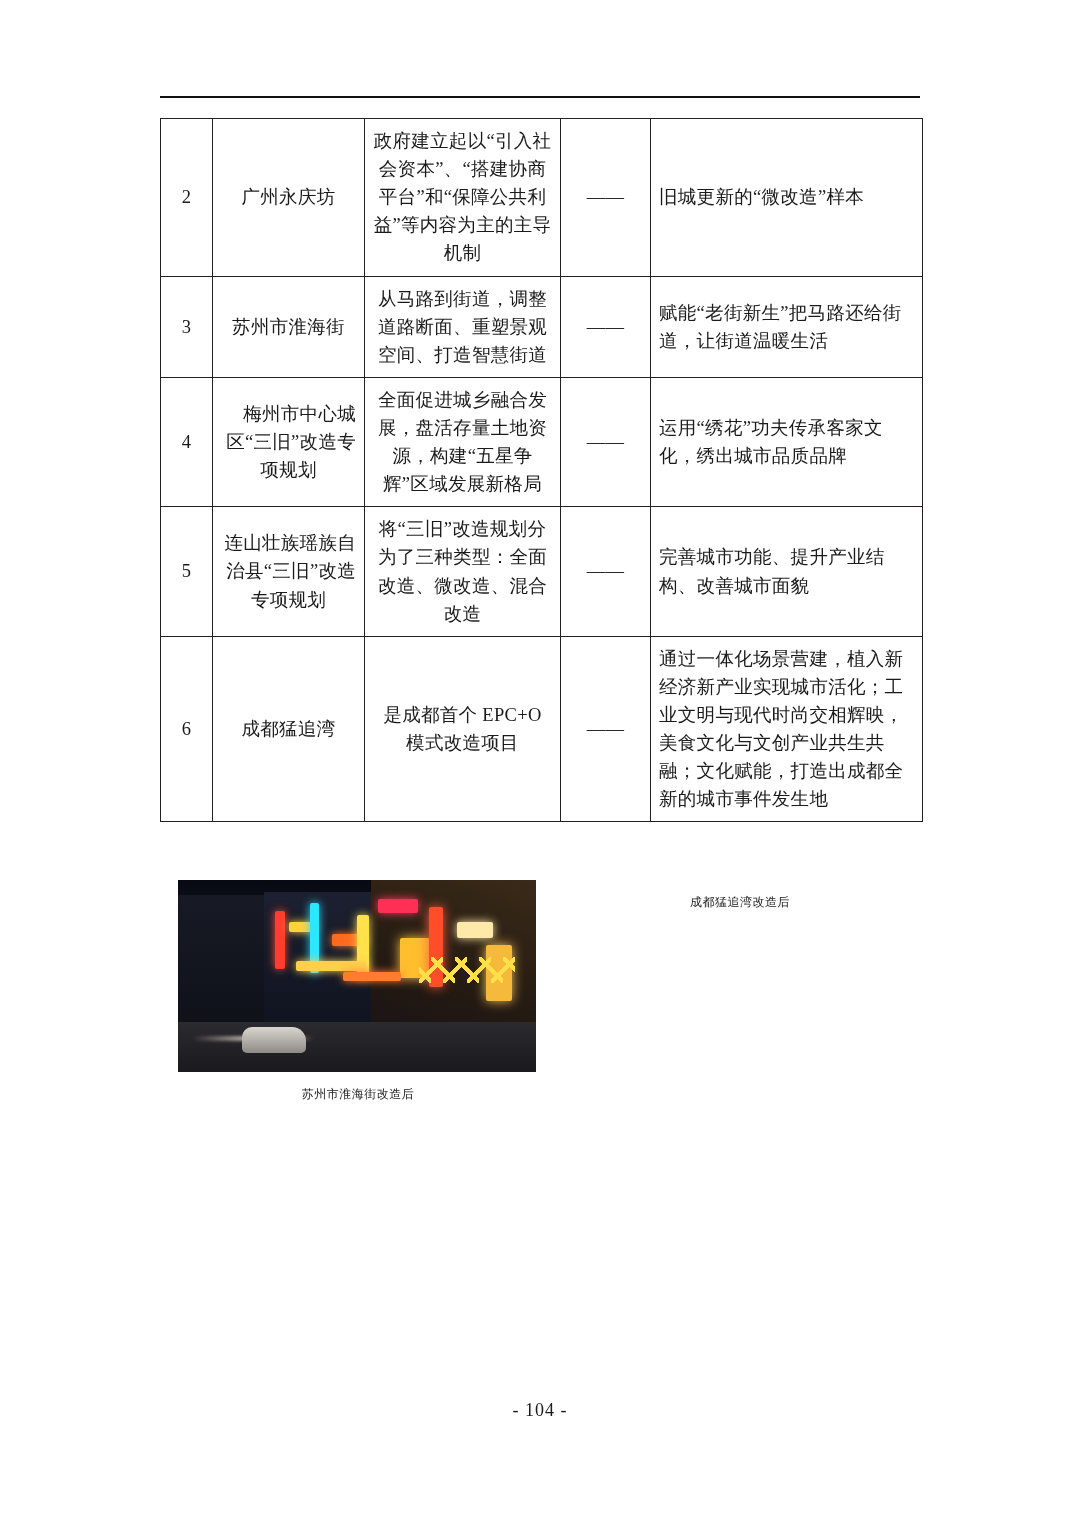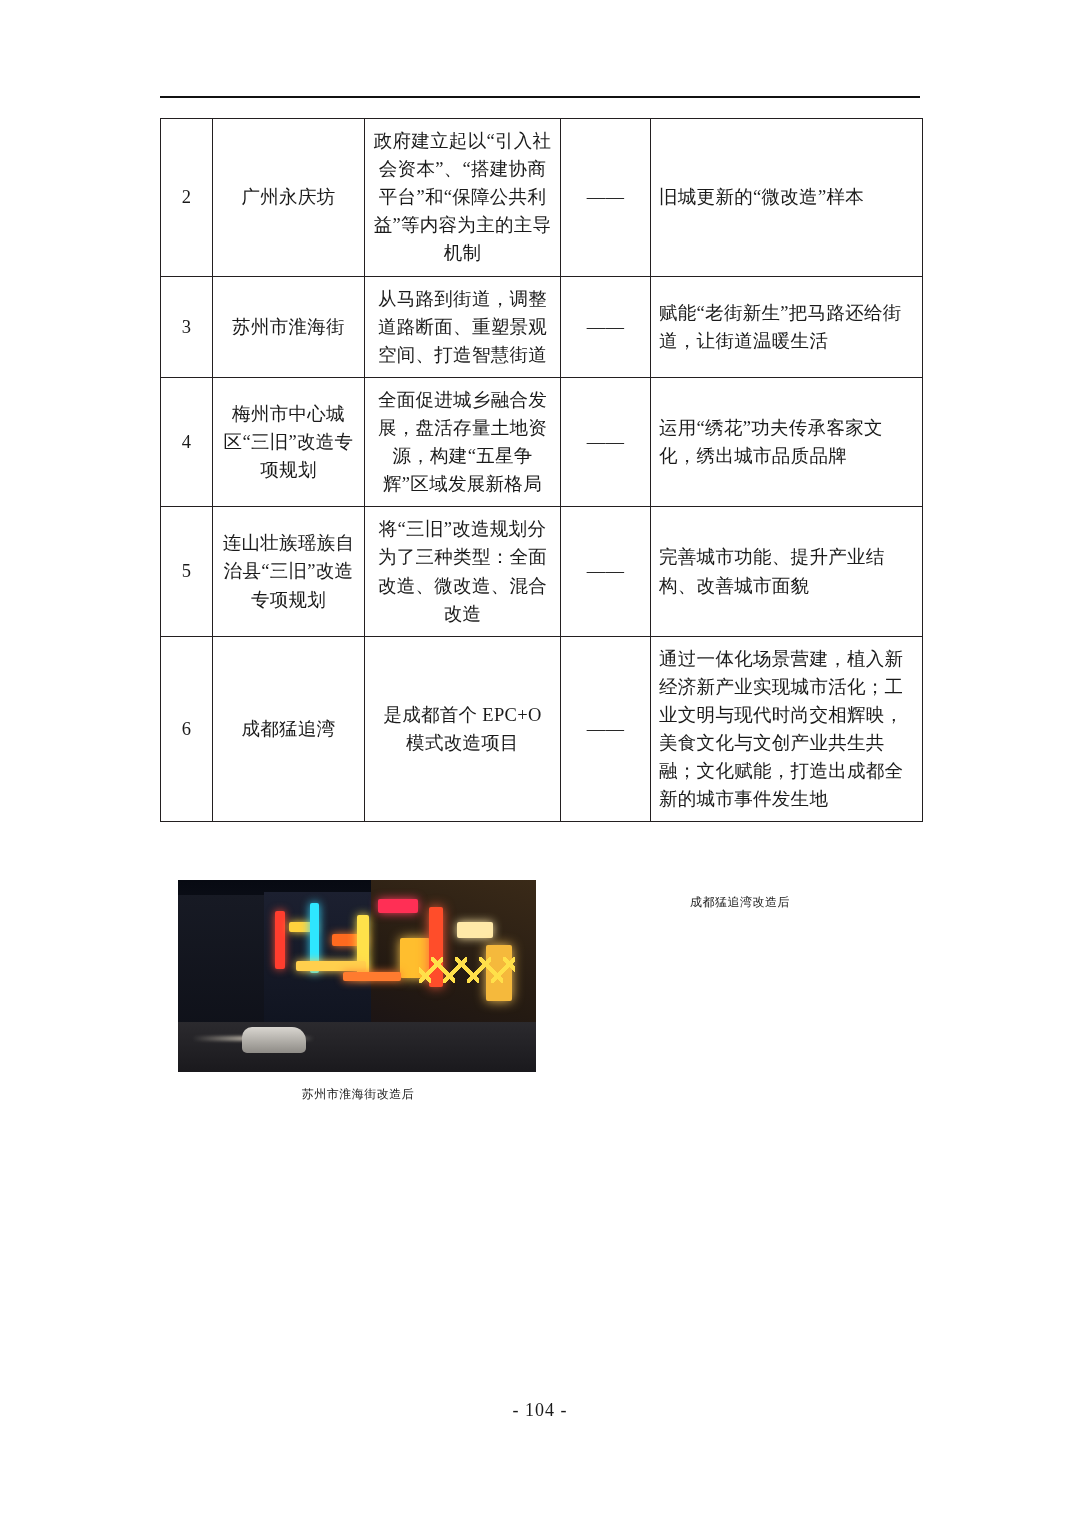--- a/index.html
+++ b/index.html
@@ -53,21 +53,21 @@
   col.c-name { width: 152px; }
   col.c-desc { width: 196px; }
   col.c-dash { width: 90px; }
   col.c-note { width: 272px; }
 
   td.idx {
     text-align: center;
     font-size: 19px;
   }
   td.name {
-    text-align: center;
+    text-align: right;
   }
   td.desc {
     text-align: center;
   }
   td.dash {
     text-align: center;
     font-size: 19px;
     letter-spacing: -1px;
   }
   td.note {

